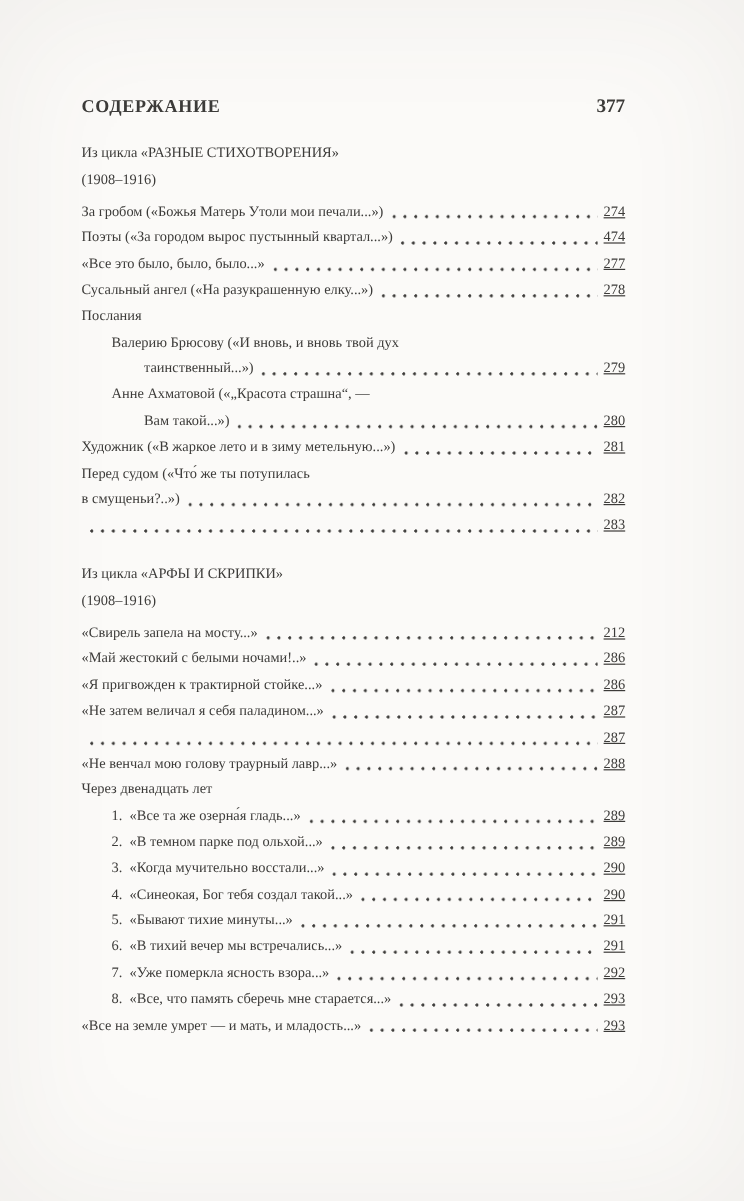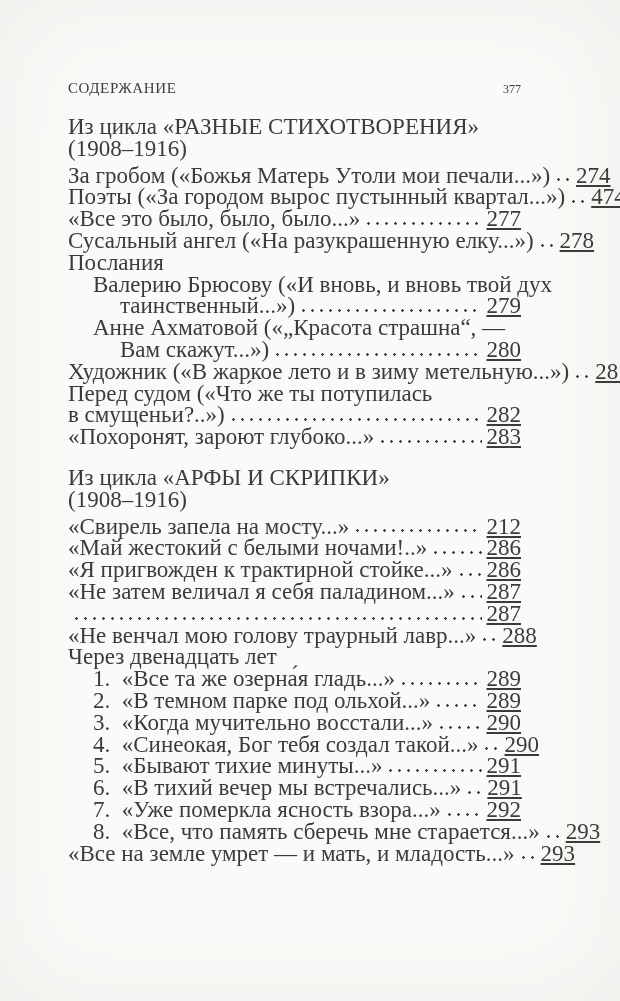--- a/index.html
+++ b/index.html
@@ -18,24 +18,25 @@
   .page {
     width: 620px; height: 1001px;
     padding: 80px 99px 0 68px;
     box-shadow: inset 0 0 110px rgba(95, 88, 75, 0.07);
   }
   .running-head {
     display: flex;
     justify-content: space-between;
     align-items: baseline;
     margin-bottom: 19px;
+    font-weight: bold;
   }
   .running-title { font-size: 15px; letter-spacing: 0.6px; }
-  .folio { font-size: 12px; }
-  .toc { font-size: 23px; line-height: 21.8px; }
+  .folio { font-size: 16px; }
+  .toc { font-size: 12px; line-height: 21.8px; }
   .toc-section + .toc-section { margin-top: 19px; }
   .section-heading, .section-years { line-height: 21.8px; }
   .entries { margin-top: 5px; }
   .line { display: flex; align-items: stretch; }
   .ind0 { padding-left: 0; }
   .ind1 { padding-left: 25px; text-align: center; }
   .ind2 { padding-left: 52px; justify-content: space-between; }
   .title { white-space: pre; flex-shrink: 0; }
   .leader {
     flex: 1 1 auto;
@@ -103,21 +104,21 @@
               <span class="title">таинственный...»)</span>
               <span class="leader"></span>
               <span class="pnum">279</span>
             </div>
           </div>
           <div class="entry">
             <div class="line ind1">
               <span class="title">Анне Ахматовой («„Красота страшна“, —</span>
             </div>
             <div class="line ind2">
-              <span class="title">Вам скажут...»)</span>
+              <span class="title">Вам такой...»)</span>
               <span class="leader"></span>
               <span class="pnum">280</span>
             </div>
           </div>
           <div class="entry">
             <div class="line ind0">
               <span class="title">Художник («В жаркое лето и в зиму метельную...»)</span>
               <span class="leader"></span>
               <span class="pnum">281</span>
             </div>
@@ -127,21 +128,20 @@
               <span class="title">Перед судом («Что́ же ты потупилась</span>
             </div>
             <div class="line ind0">
               <span class="title">в смущеньи?..»)</span>
               <span class="leader"></span>
               <span class="pnum">282</span>
             </div>
           </div>
           <div class="entry">
             <div class="line ind0">
-              <span class="title">«Похоронят, зароют глубоко...»</span>
               <span class="leader"></span>
               <span class="pnum">283</span>
             </div>
           </div>
         </div>
       </section>
       <section class="toc-section">
         <div class="section-heading">Из цикла «АРФЫ И СКРИПКИ»</div>
         <div class="section-years">(1908–1916)</div>
         <div class="entries">

